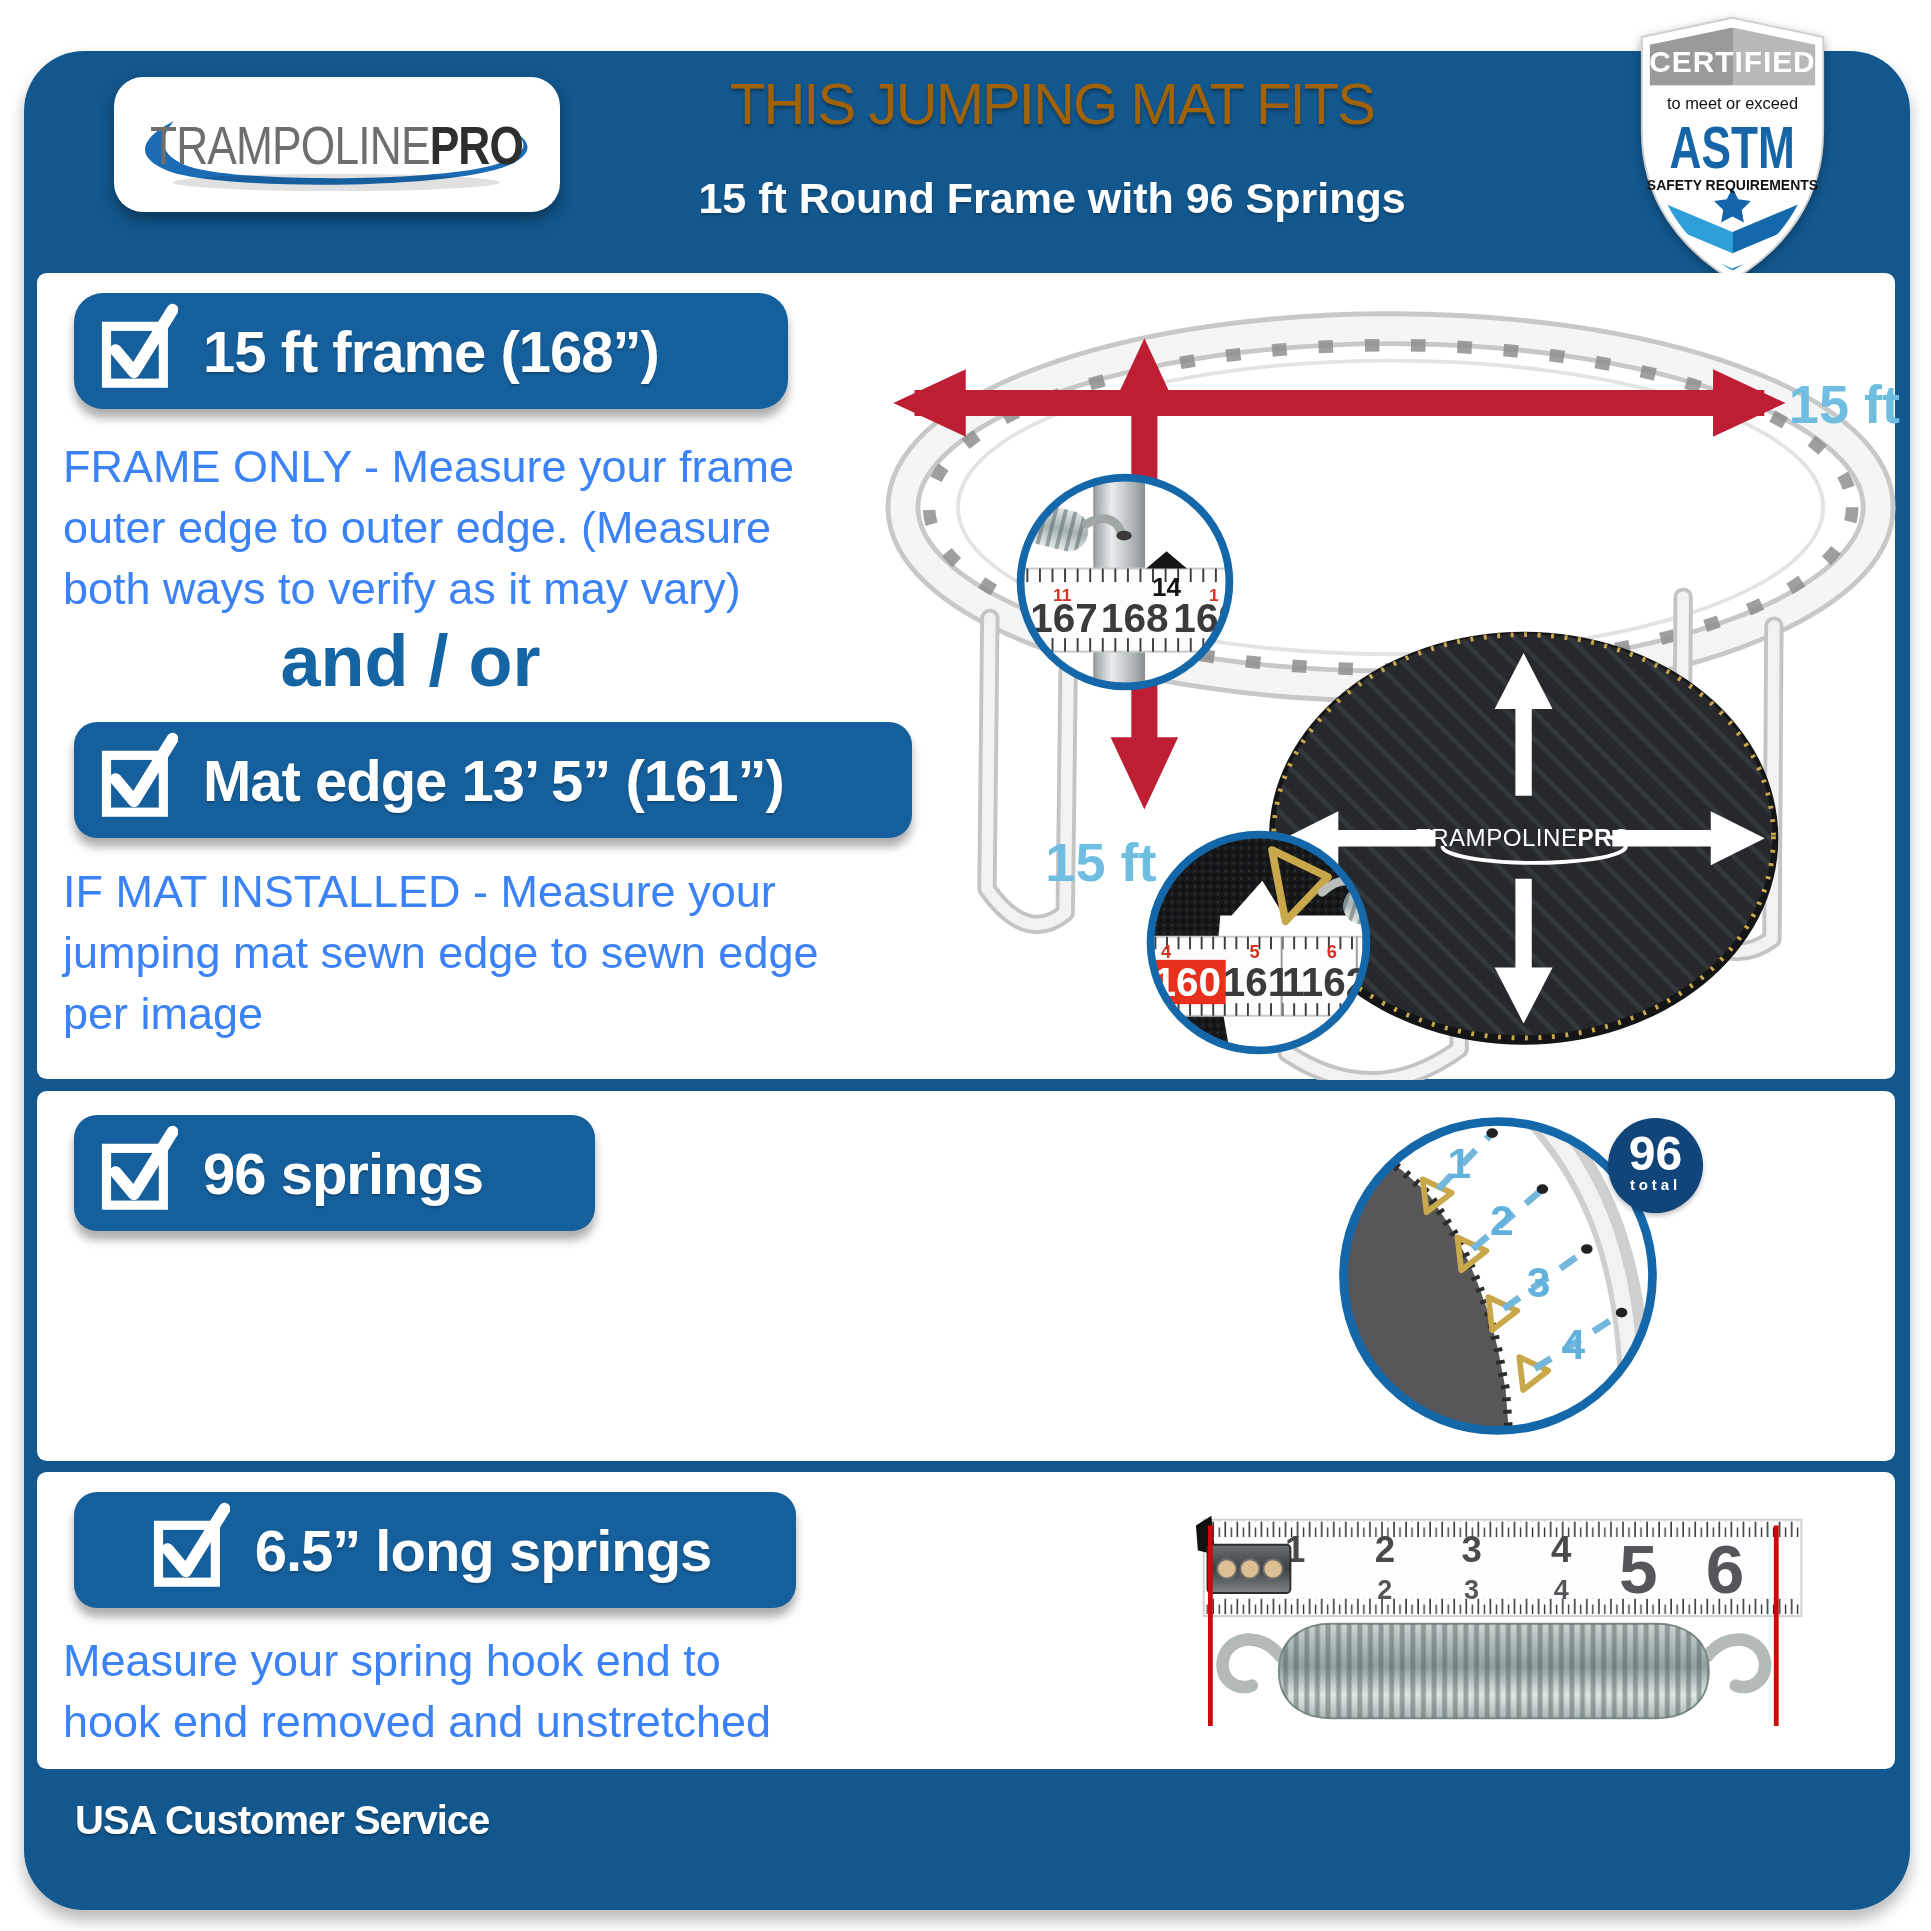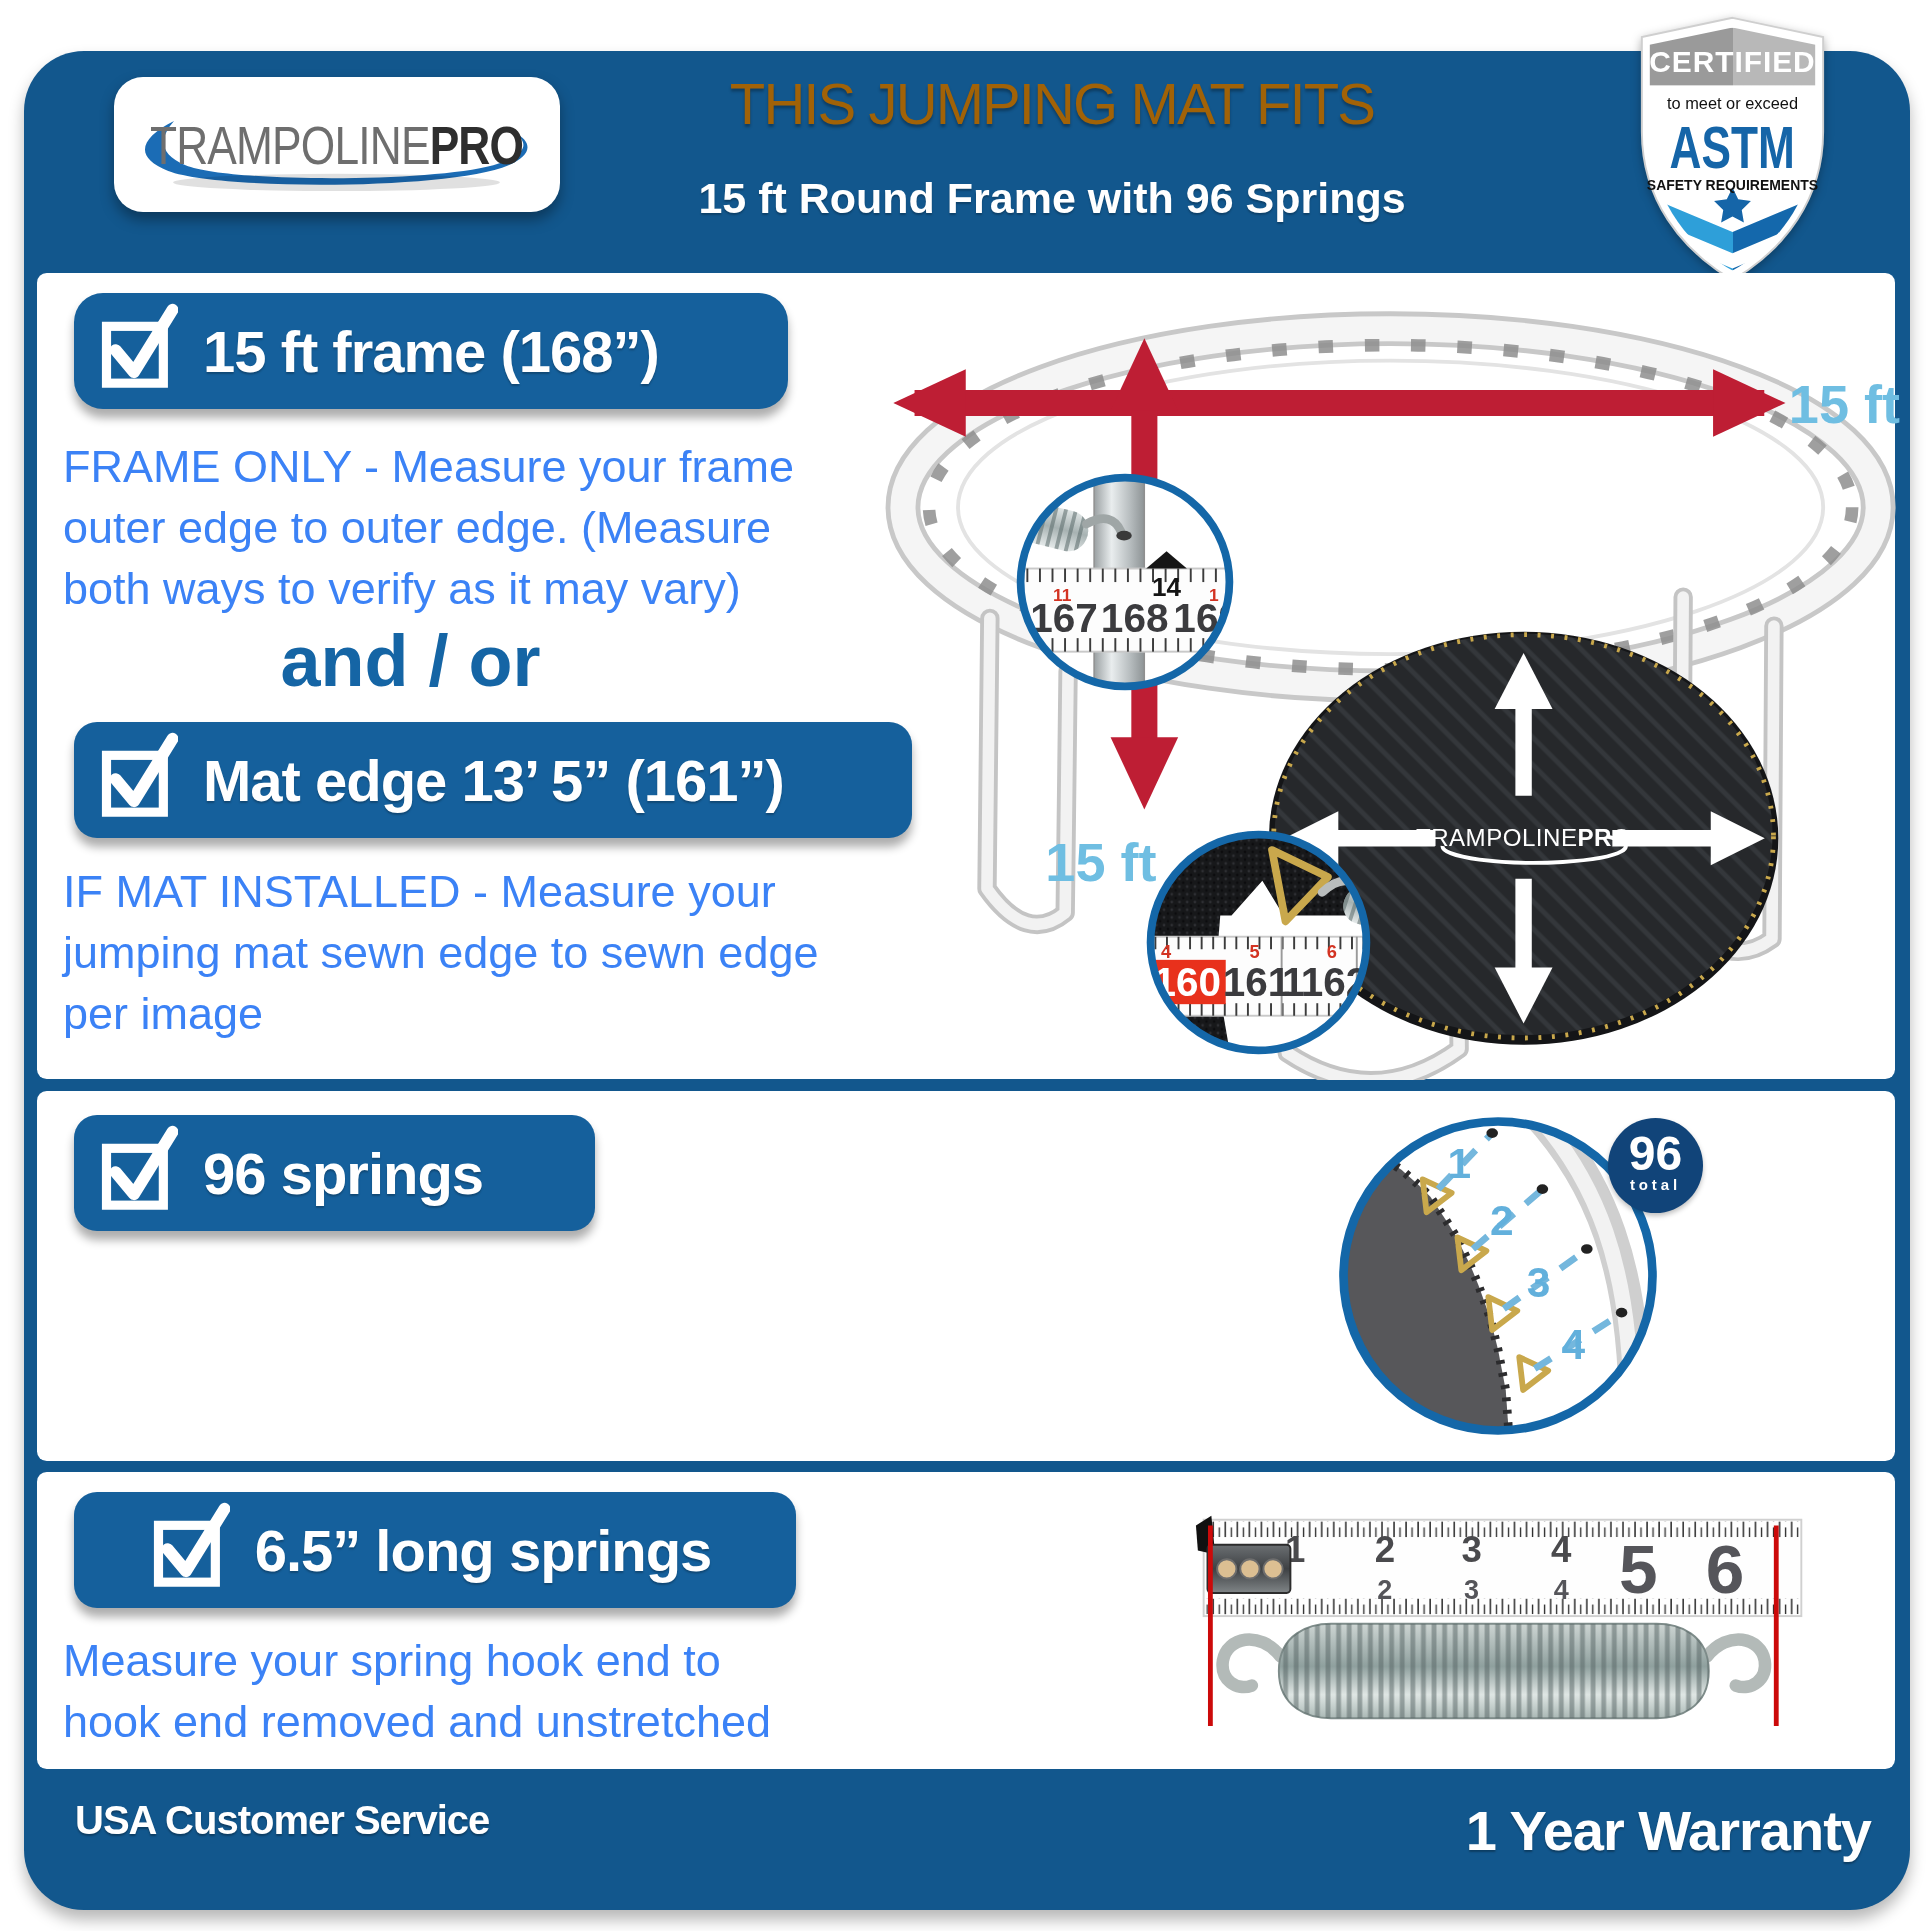--- a/index.html
+++ b/index.html
@@ -380,15 +380,14 @@
     <line x1="612" y1="14" x2="612" y2="222" stroke="#cc0a0a" stroke-width="5"></line>
     <g>
       <path d="M98,150 C76,122 42,130 38,154 C35,174 52,186 68,180" fill="none" stroke="#b3bab8" stroke-width="13" stroke-linecap="round"></path>
       <path d="M540,150 C562,122 596,130 600,154 C603,174 586,186 570,180" fill="none" stroke="#b3bab8" stroke-width="13" stroke-linecap="round"></path>
       <path d="M96,165 C96,126 128,116 150,116 L488,116 C510,116 542,126 542,165 C542,204 510,214 488,214 L150,214 C128,214 96,204 96,165 Z" fill="url(#coilGrad2)" stroke="#7e8c8a" stroke-width="2"></path>
       <path d="M96,165 C96,126 128,116 150,116 L488,116 C510,116 542,126 542,165 C542,204 510,214 488,214 L150,214 C128,214 96,204 96,165 Z" fill="url(#coilStripe2)"></path>
     </g>
   </svg>
 
   <div class="footer-left">USA Customer Service</div>
-  <div class="footer-right">1 Year Warranty</div>
 </div>
 
 
 </body></html>

